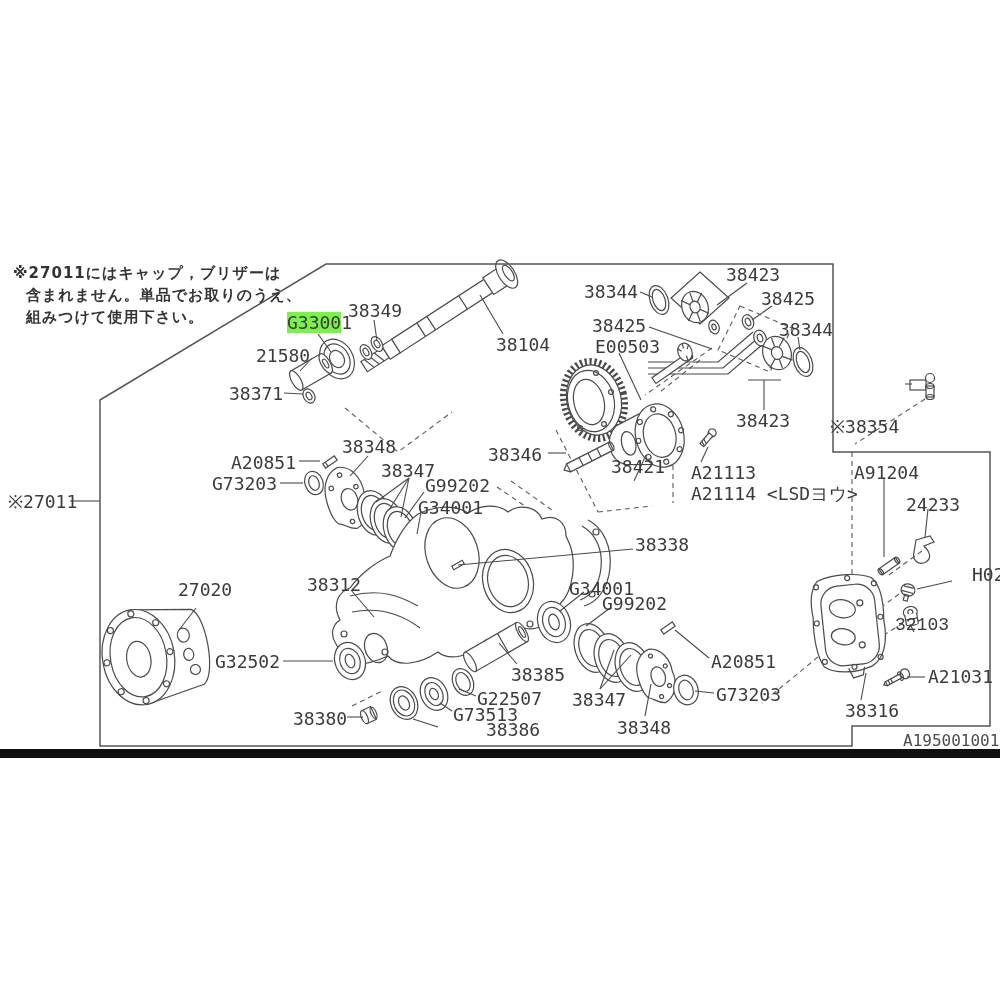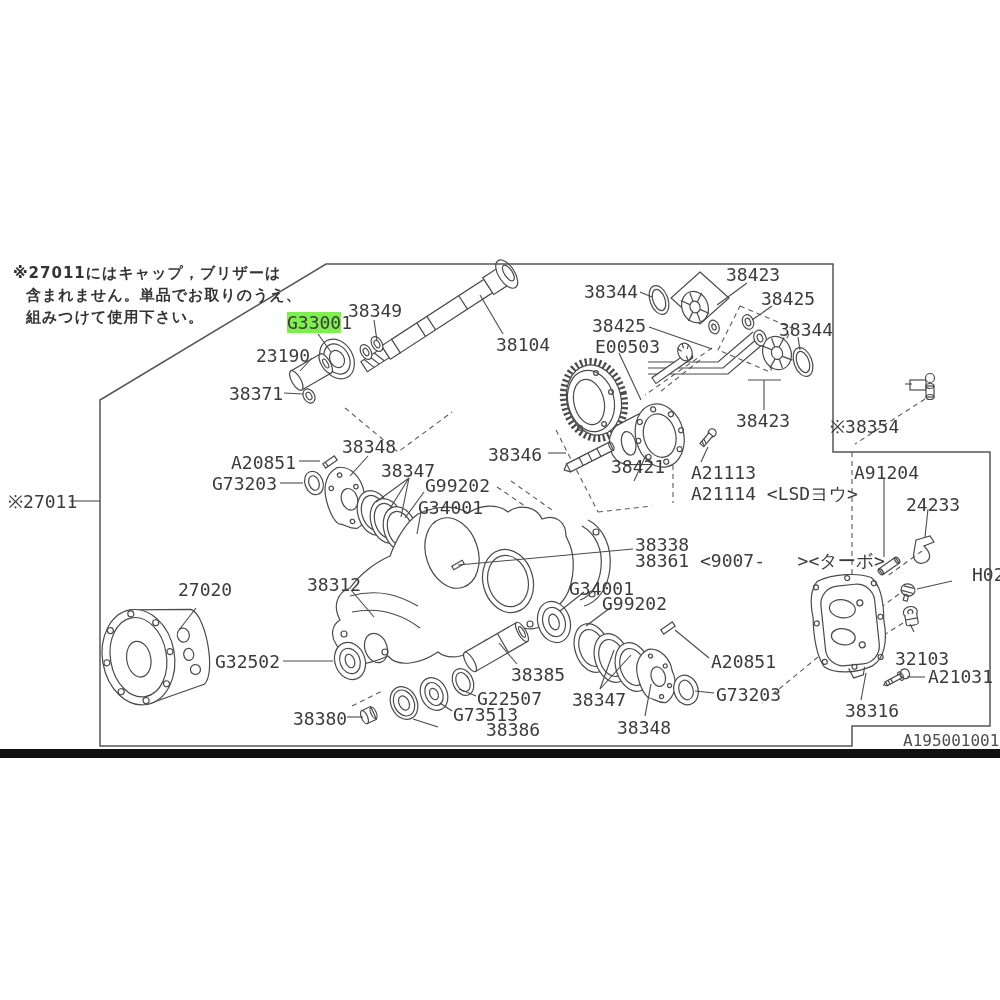--- a/index.html
+++ b/index.html
@@ -432,21 +432,21 @@
 
   <div class="note">
     <div>※27011にはキャップ，ブリザーは</div>
     <div>含まれません。単品でお取りのうえ、</div>
     <div>組みつけて使用下さい。</div>
   </div>
 
   <div id="labels">
       <div class="part-label" style="left: 287px; top: 313px;"><span class="hl">G3300</span>1</div>
       <div class="part-label" style="left: 348px; top: 301px;">38349</div>
-      <div class="part-label" style="left: 256px; top: 346px;">23190</div>
+      <div class="part-label" style="left: 256px; top: 346px;">21580</div>
       <div class="part-label" style="left: 229px; top: 384px;">38371</div>
       <div class="part-label" style="left: 496px; top: 335px;">38104</div>
       <div class="part-label" style="left: 584px; top: 282px;">38344</div>
       <div class="part-label" style="left: 726px; top: 265px;">38423</div>
       <div class="part-label" style="left: 761px; top: 289px;">38425</div>
       <div class="part-label" style="left: 592px; top: 316px;">38425</div>
       <div class="part-label" style="left: 595px; top: 337px;">E00503</div>
       <div class="part-label" style="left: 779px; top: 320px;">38344</div>
       <div class="part-label" style="left: 736px; top: 411px;">38423</div>
       <div class="part-label" style="left: 830px; top: 376px; margin-top: 41px;">※38354</div>
@@ -456,26 +456,25 @@
       <div class="part-label" style="left: 381px; top: 461px;">38347</div>
       <div class="part-label" style="left: 212px; top: 474px;">G73203</div>
       <div class="part-label" style="left: 425px; top: 476px;">G99202</div>
       <div class="part-label" style="left: 418px; top: 498px;">G34001</div>
       <div class="part-label" style="left: 611px; top: 457px;">38421</div>
       <div class="part-label" style="left: 691px; top: 463px;">A21113</div>
       <div class="part-label" style="left: 691px; top: 484px;">A21114 &lt;LSDヨウ&gt;</div>
       <div class="part-label" style="left: 854px; top: 463px;">A91204</div>
       <div class="part-label" style="left: 906px; top: 495px;">24233</div>
       <div class="part-label" style="left: 635px; top: 535px;">38338</div>
-      <div class="part-label" style="left: 635px; top: 551px;">38361 &lt;9007-   &gt;&lt;ターボ&gt;</div>
       <div class="part-label" style="left: 972px; top: 565px;">H02501</div>
       <div class="part-label" style="left: 307px; top: 575px;">38312</div>
       <div class="part-label" style="left: 178px; top: 580px;">27020</div>
       <div class="part-label" style="left: 215px; top: 652px;">G32502</div>
-      <div class="part-label" style="left: 895px; top: 649px;">32103</div>
+      <div class="part-label" style="left: 895px; top: 615px; font-family: Liberation Mono, monospace;">32103</div>
       <div class="part-label" style="left: 569px; top: 579px;">G34001</div>
       <div class="part-label" style="left: 602px; top: 594px;">G99202</div>
       <div class="part-label" style="left: 511px; top: 665px;">38385</div>
       <div class="part-label" style="left: 477px; top: 689px;">G22507</div>
       <div class="part-label" style="left: 453px; top: 705px;">G73513</div>
       <div class="part-label" style="left: 293px; top: 709px;">38380</div>
       <div class="part-label" style="left: 450px; top: 720px; margin-left: 36px;">38386</div>
       <div class="part-label" style="left: 572px; top: 690px;">38347</div>
       <div class="part-label" style="left: 617px; top: 718px;">38348</div>
       <div class="part-label" style="left: 711px; top: 652px;">A20851</div>

